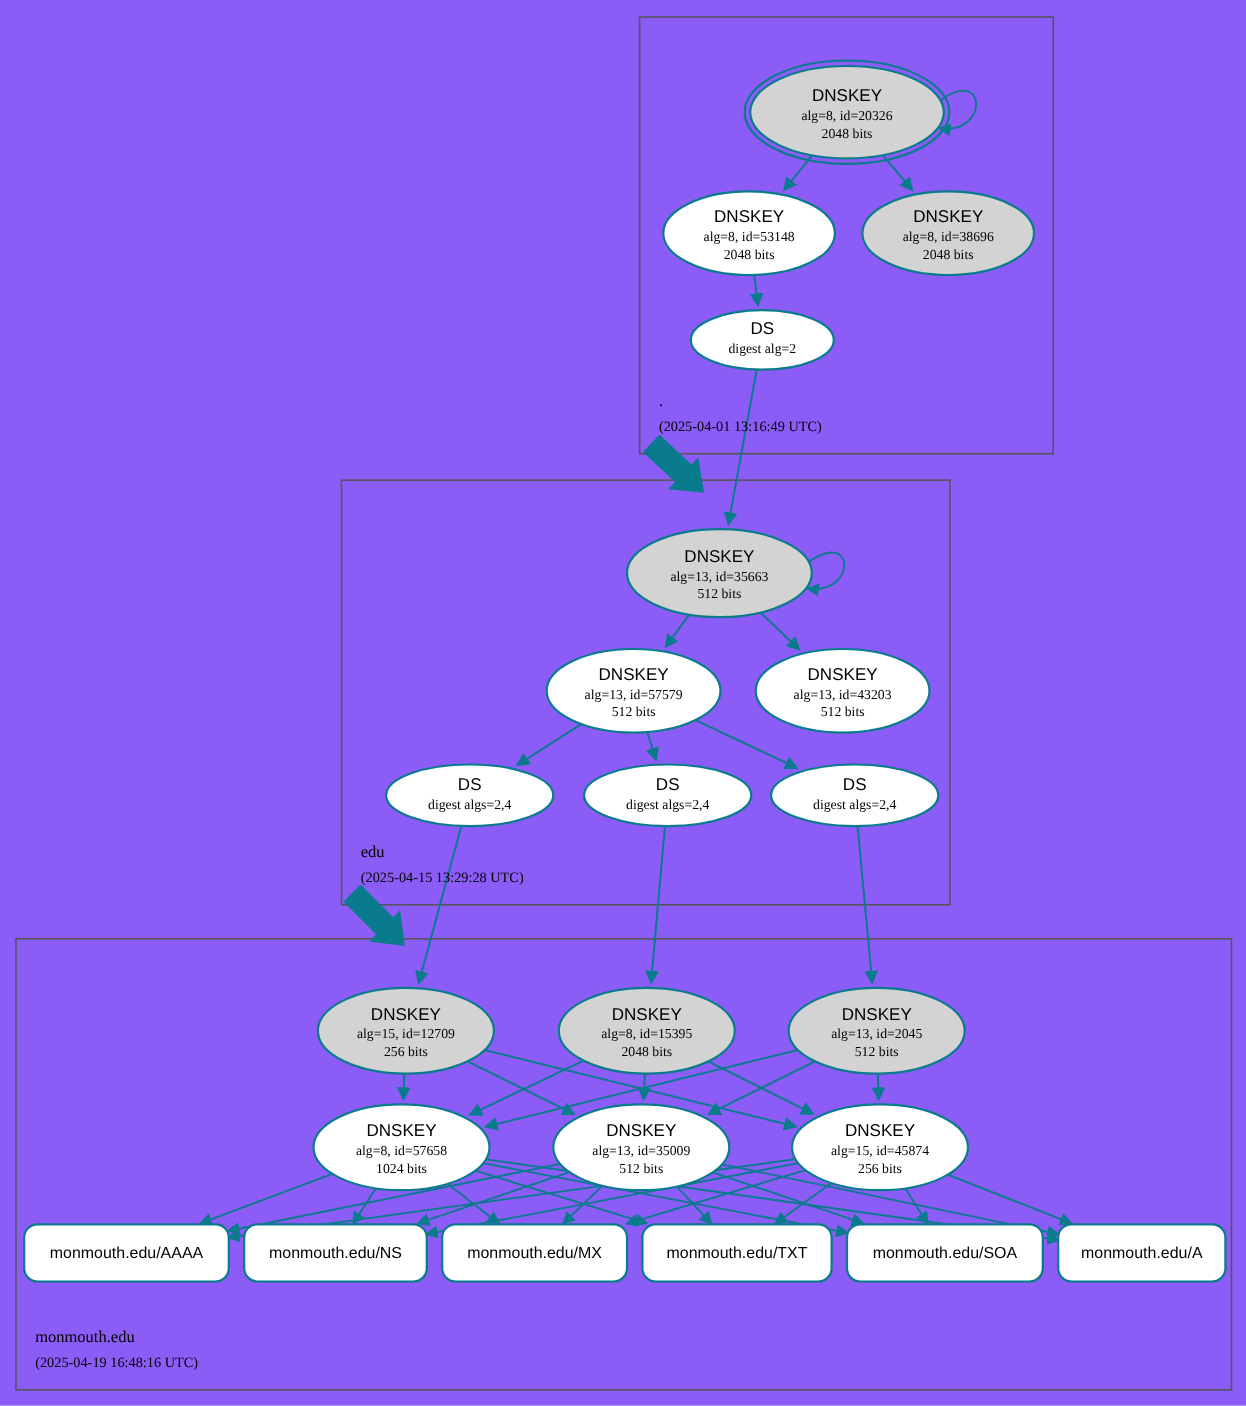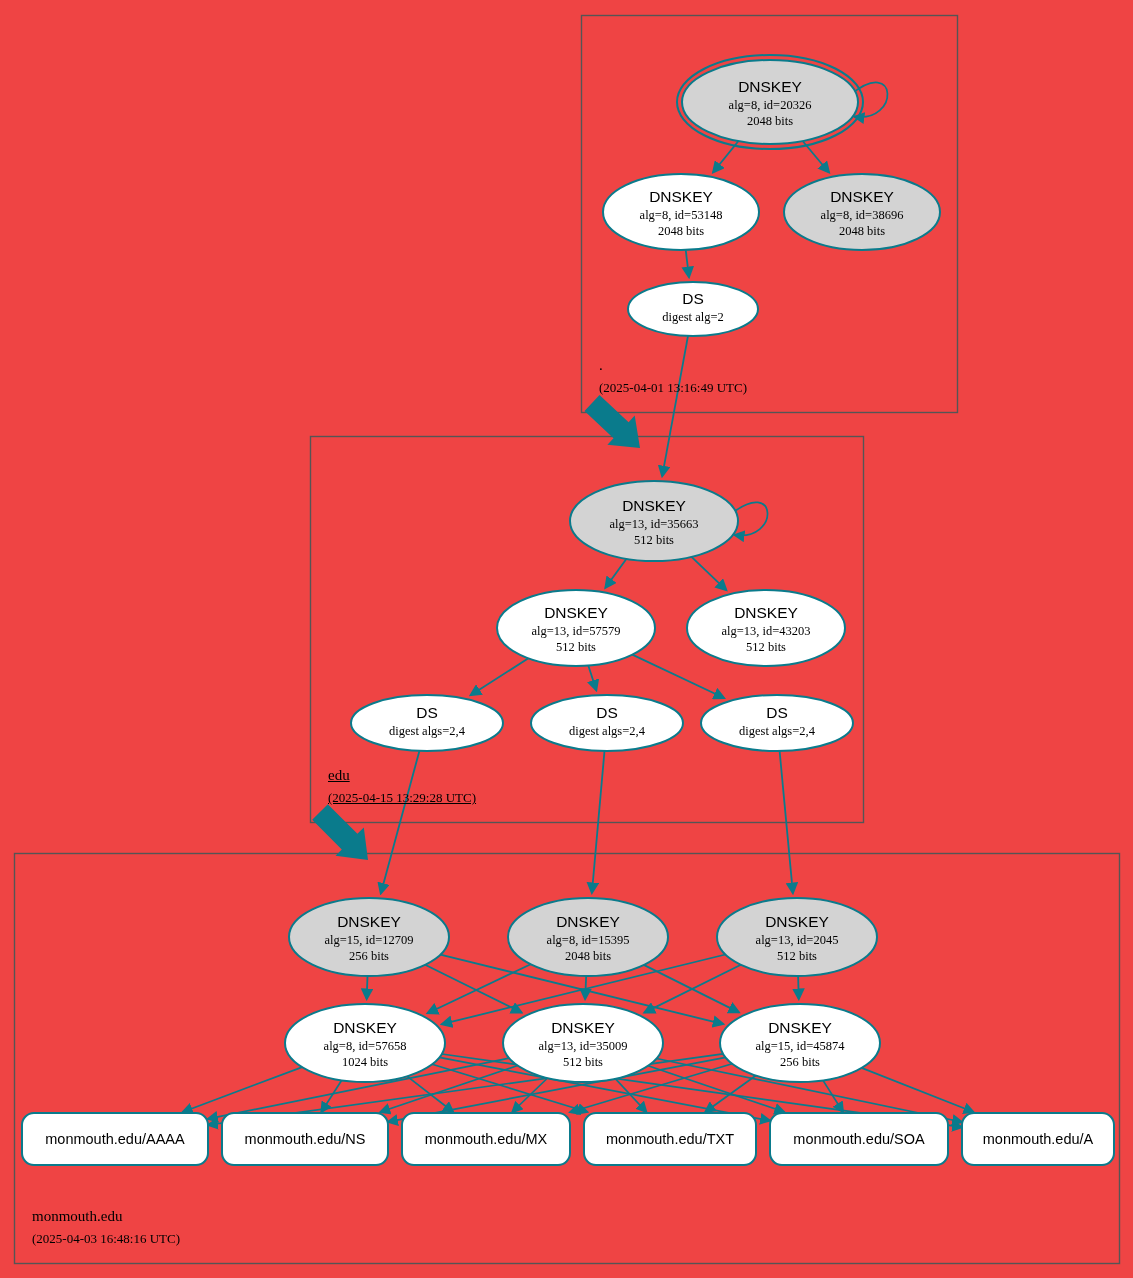--- a/index.html
+++ b/index.html
@@ -1,18 +1,18 @@
 <!DOCTYPE html>
 <html><head>
 <meta charset="utf-8">
 <title>DNSSEC Authentication Chain</title>
 <style>
   html,body{margin:0;padding:0;background:#ffffff;}
   body{font-family:"Liberation Serif", serif;}
-  #canvas{position:relative;width:1133px;height:1278px;overflow:hidden;background:#ef4444;}
+  #canvas{position:relative;width:1133px;height:1278px;overflow:hidden;background:#8b5cf6;}
   svg#graph{position:absolute;left:0;top:0;width:1133px;height:1278px;}
   .zone-label{position:absolute;font-family:"Liberation Serif",serif;color:#000;white-space:nowrap;}
   .zone-name{font-size:15px;}
   .zone-time{font-size:13px;}
   .node-text{font-family:"Liberation Sans",sans-serif;fill:#000;text-anchor:middle;}
   .node-title{font-size:15.5px;font-family:"Liberation Sans",sans-serif;}
   .node-sub{font-size:12.5px;font-family:"Liberation Serif",serif;}
   .rrset-text{font-size:14.5px;font-family:"Liberation Sans",sans-serif;fill:#000;text-anchor:middle;}
 </style>
 </head>
@@ -203,23 +203,23 @@
           <text x="1038" y="1144" class="rrset-text">monmouth.edu/A</text>
         </g>
       </g>
   </svg>
 
   <div id="zone-labels">
       <div class="zone-label" style="left: 599px; top: 357px;">
         <div class="zone-name">.</div>
         <div class="zone-time" style="margin-top: 6px;">(2025-04-01 13:16:49 UTC)</div>
       </div>
-      <div class="zone-label" style="left: 328px; top: 767px; text-decoration: underline;">
+      <div class="zone-label" style="left: 328px; top: 767px;">
         <div class="zone-name">edu</div>
         <div class="zone-time" style="margin-top: 6px;">(2025-04-15 13:29:28 UTC)</div>
       </div>
       <div class="zone-label" style="left: 32px; top: 1208px;">
         <div class="zone-name">monmouth.edu</div>
-        <div class="zone-time" style="margin-top: 6px;">(2025-04-03 16:48:16 UTC)</div>
+        <div class="zone-time" style="margin-top: 6px;">(2025-04-19 16:48:16 UTC)</div>
       </div>
     </div>
 
 </div>
 
 </body></html>

